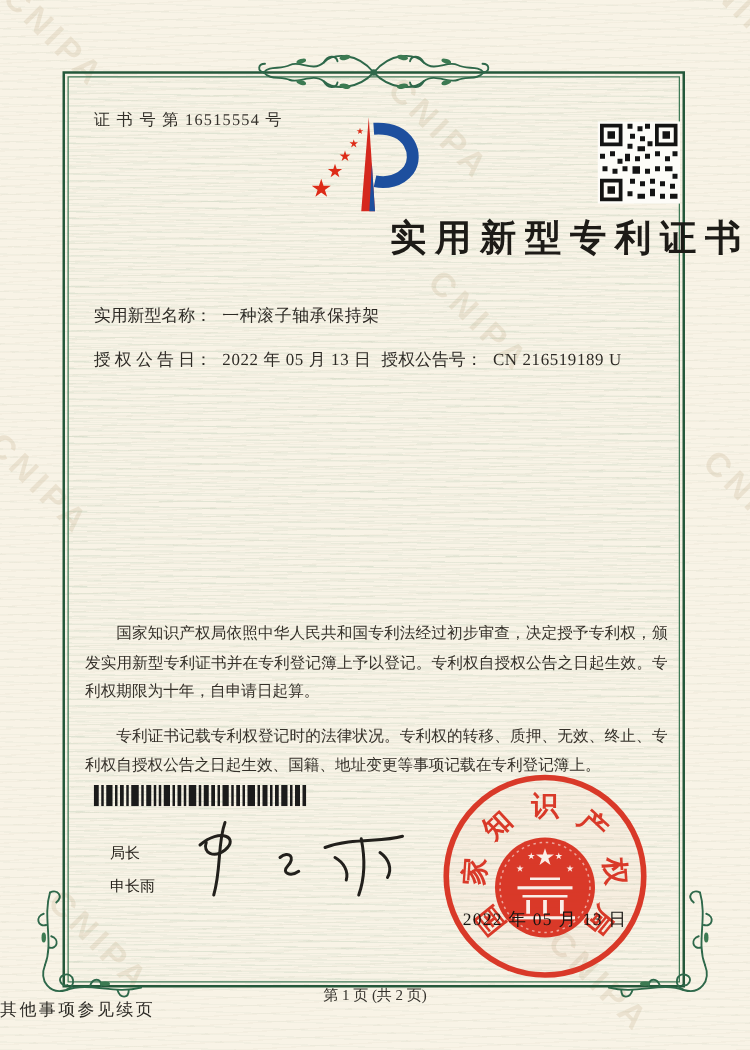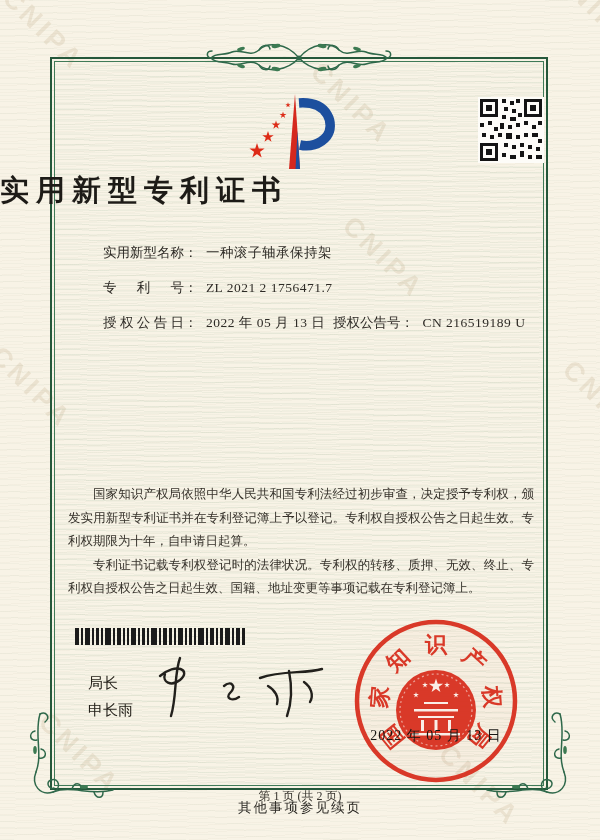--- a/index.html
+++ b/index.html
@@ -41,48 +41,48 @@
   .ornament-top { position:absolute; left:204px; top:37px; }
   .corner { position:absolute; width:88px; height:92px; }
   .corner-l { left:26px; top:710px; }
   .corner-r { left:486px; top:710px; transform:scaleX(-1); }
 
   
   .cert-no { position:absolute; left:75px; top:87px; font-size:13px; letter-spacing:1px; color:#34312b; }
   .logo { position:absolute; left:245px; top:91px; }
   .qr { position:absolute; left:478px; top:97px; }
   .title {
-    position:absolute; left:0; right:0; top:171px; text-align:left;
+    position:absolute; left:0; right:0; top:171px; text-align:right;
     font-size:29px; font-weight:bold; letter-spacing:7px; color:#1d1b17;font-family:Liberation Serif, serif;
   }
 
   
   .fields { position:absolute; left:75px; top:244px; width:452px; font-size:13.5px; }
-  .field-row { height:20px; margin-bottom:15px; position:relative; white-space:nowrap;margin-left:28px; }
+  .field-row { height:20px; margin-bottom:15px; position:relative; white-space:nowrap; }
   .flabel {
     display:inline-block; width:81px;
     text-align:justify; text-align-last:justify; text-justify:inter-character;
     vertical-align:top;
   }
   .colon { display:inline-block; }
   .fvalue { margin-left:5px; letter-spacing:0.5px; }
   .grant2 { position:absolute; left:230px; top:0; }
 
   
   .paras { position:absolute; left:68px; top:483px; width:466px; font-size:12.5px; line-height:23.5px; color:#35312a; }
-  .paras p { text-indent:2em; text-align:justify; }
+  .paras p { text-indent:2em; text-align:justify;margin-top:12px; }
 
   
   .barcode { position:absolute; left:75px; top:628px; }
-  .director { position:absolute; left:88px; top:669px; font-family:"Liberation Sans","DejaVu Sans",sans-serif; font-size:15px; line-height:27px; color:#232019; font-weight:500; }
+  .director { position:absolute; left:88px; top:669px; font-family:"Liberation Sans","DejaVu Sans",sans-serif; font-size:12px; line-height:27px; color:#232019; font-weight:500; }
   .sign { position:absolute; left:140px; top:650px; }
   .seal { position:absolute; left:351px; top:616px; opacity:0.95; }
   .seal-date { position:absolute; left:351px; top:727px; width:170px; text-align:center; font-size:14px; letter-spacing:1px; color:#171512; z-index:3; }
   .page-no { position:absolute; left:0; right:0; top:764px; text-align:center; font-size:12px; color:#35322c;margin-top:24px; }
-  .footer-note { position:absolute; left:0; right:0; top:799px; text-align:center; font-size:13.5px; letter-spacing:2px; color:#2c2a25; }
+  .footer-note { position:absolute; left:0; right:0; top:799px; text-align:left; font-size:13.5px; letter-spacing:2px; color:#2c2a25; }
 </style>
 </head>
 <body>
 
 <svg width="0" height="0" style="position:absolute" aria-hidden="true">
   <defs>
     <path id="star5" d="M0,-1 L0.588,0.809 L-0.951,-0.309 L0.951,-0.309 L-0.588,0.809 Z"></path>
   </defs>
 </svg>
 
@@ -139,20 +139,21 @@
       <path d="M13,48 c7,2 9,-7 2,-9"></path>
       <path d="M10,62 C5,75 14,86 27,82 C36,79 33,67 25,70 C19,72 23,80 28,78"></path>
       <path d="M27,82 C46,75 64,86 87,80"></path>
       <path d="M46,79 c2,-7 9,-7 9,0"></path>
       <path d="M68,82 c2,7 9,7 9,0"></path>
       <ellipse cx="9" cy="40" rx="1.8" ry="4" fill="#3c7a52" stroke="none"></ellipse>
       <ellipse cx="58" cy="77" rx="4" ry="1.8" fill="#3c7a52" stroke="none"></ellipse>
     </g>
   </svg>
 
+  <div class="cert-no">证 书 号 第 16515554 号</div>
 
   <svg class="logo" width="92" height="86" viewBox="0 0 92 86">
     <use href="#star5" transform="translate(12,60) scale(8)" fill="#dd2b17"></use>
     <use href="#star5" transform="translate(23,46) scale(6)" fill="#dd2b17"></use>
     <use href="#star5" transform="translate(31,34) scale(4.6)" fill="#dd2b17"></use>
     <use href="#star5" transform="translate(38,24) scale(3.6)" fill="#dd2b17"></use>
     <use href="#star5" transform="translate(43,14) scale(2.8)" fill="#dd2b17"></use>
     <path d="M50,3 L55,78 L44,78 Z" fill="#d5281e"></path>
     <path d="M52.5,40 L55,78 L50.5,78 Z" fill="#1d4f9e"></path>
     <path d="M54,12 C84,10 90,34 82,45 C75,54 64,56 55,54" fill="none" stroke="#1d4f9e" stroke-width="9.5"></path>
@@ -209,24 +210,20 @@
   </svg>
 
   <div class="title">实用新型专利证书</div>
 
   <div class="fields">
     <div class="field-row">
       <span class="flabel">实用新型名称</span><span class="colon">：</span>
       <span class="fvalue">一种滚子轴承保持架</span>
     </div>
     <div class="field-row">
-      <span class="flabel">专利号</span><span class="colon">：</span>
-      <span class="fvalue">ZL 2021 2 1756471.7</span>
-    </div>
-    <div class="field-row">
       <span class="flabel">授权公告日</span><span class="colon">：</span>
       <span class="fvalue">2022 年 05 月 13 日</span>
       <span class="grant2">
         <span>授权公告号</span><span class="colon">：</span>
         <span class="fvalue">CN 216519189 U</span>
       </span>
     </div>
   </div>
 
   <div class="paras">

